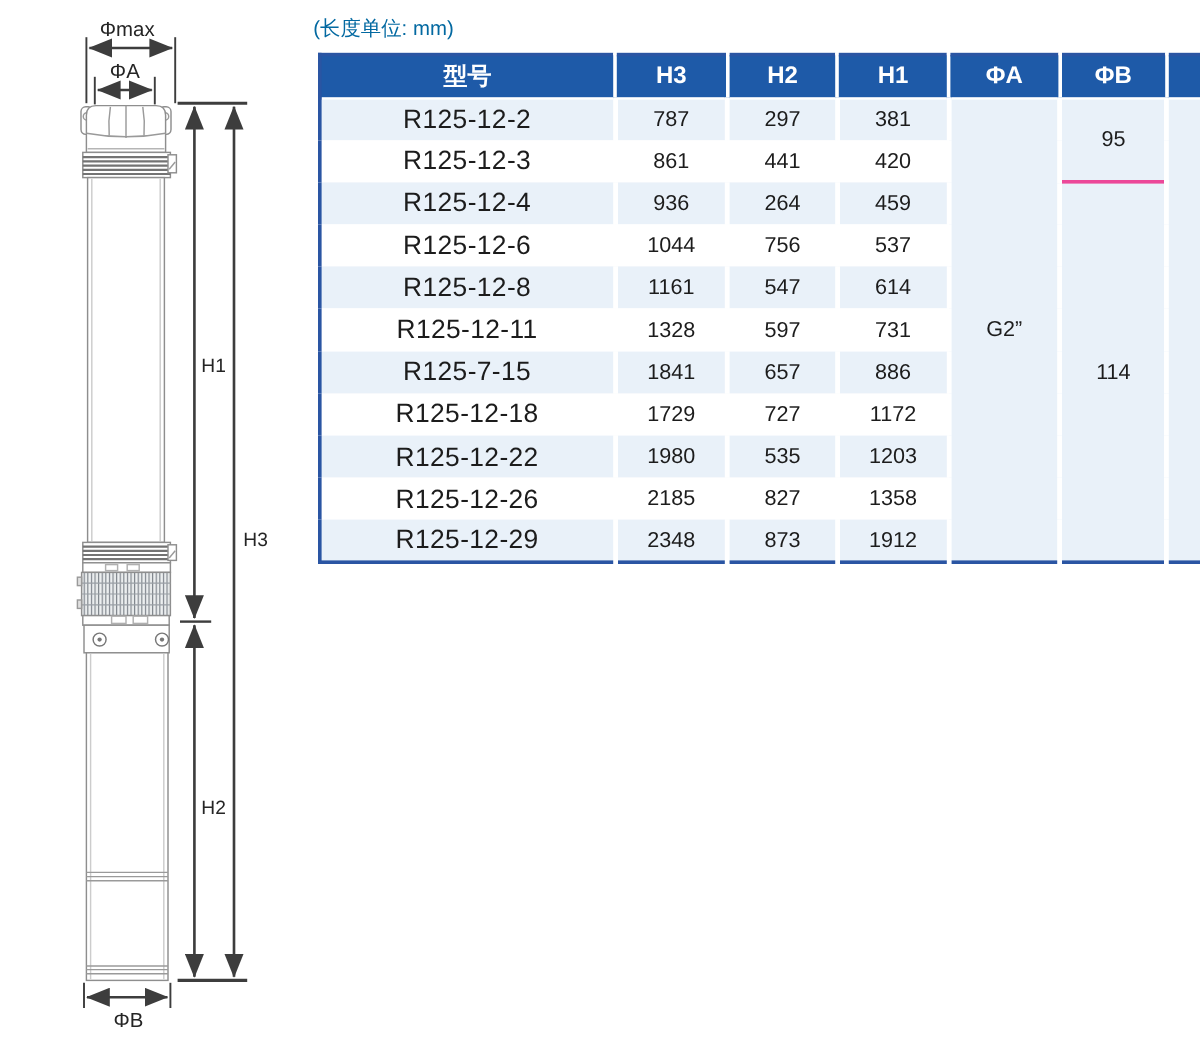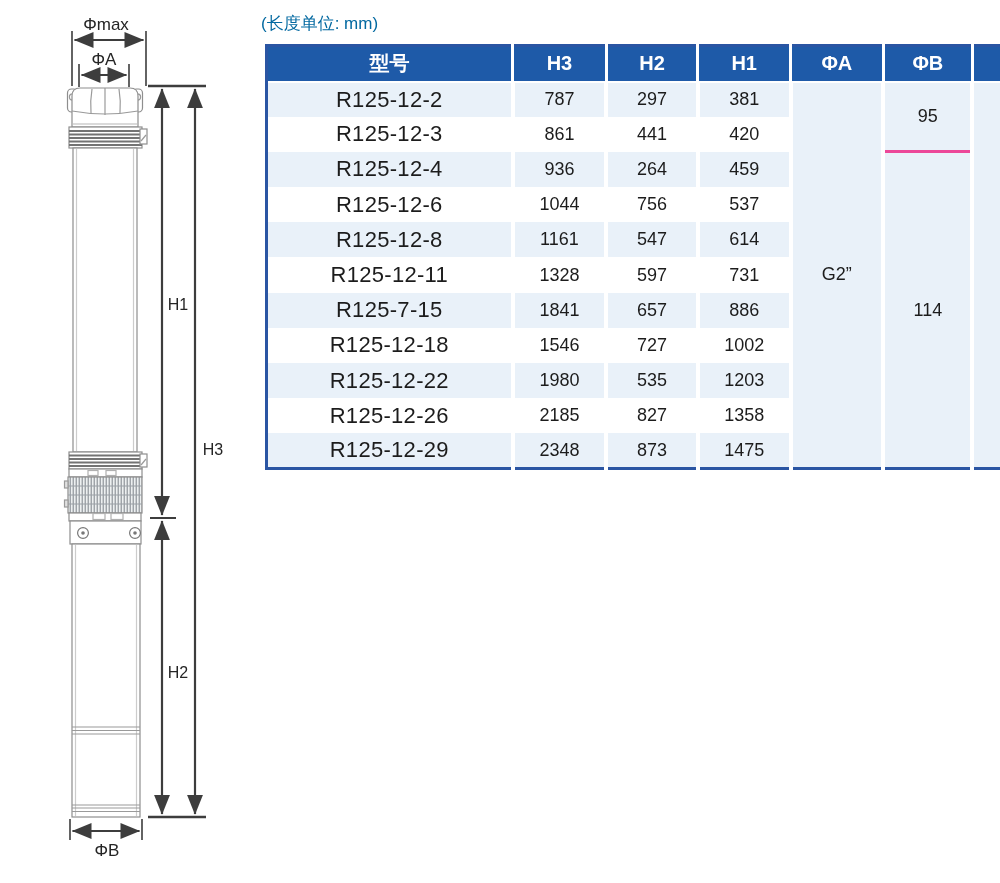--- a/index.html
+++ b/index.html
@@ -265,39 +265,39 @@
           <td>731</td>
         </tr>
         <tr>
           <td class="model">R125-7-15</td>
           <td>1841</td>
           <td>657</td>
           <td>886</td>
         </tr>
         <tr>
           <td class="model">R125-12-18</td>
-          <td>1546</td>
+          <td>1729</td>
           <td>727</td>
-          <td>1002</td>
+          <td>1172</td>
         </tr>
         <tr>
           <td class="model">R125-12-22</td>
           <td>1980</td>
           <td>535</td>
           <td>1203</td>
         </tr>
         <tr>
           <td class="model">R125-12-26</td>
           <td>2185</td>
           <td>827</td>
           <td>1358</td>
         </tr>
         <tr>
           <td class="model">R125-12-29</td>
           <td>2348</td>
           <td>873</td>
-          <td>1475</td>
+          <td>1912</td>
         </tr>
       </tbody>
     </table>
   </div>
 
 </div>
 
 </body></html>

